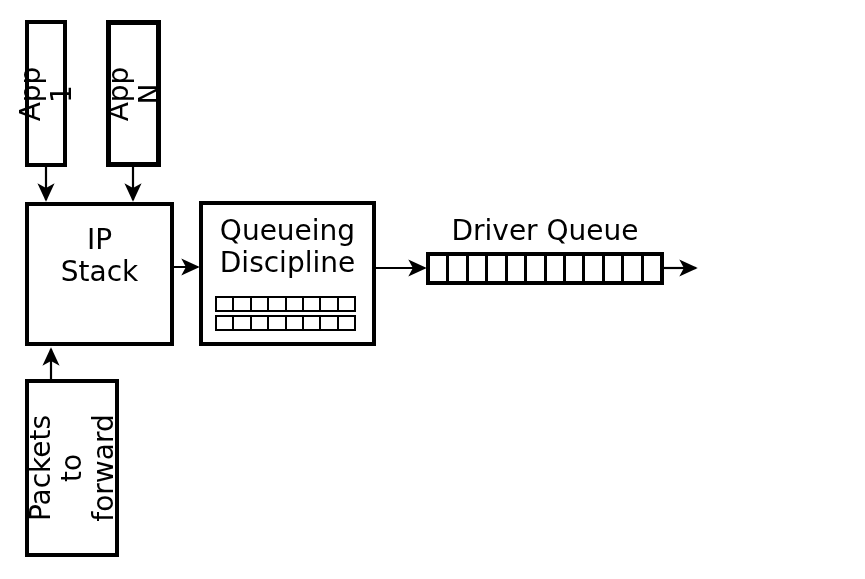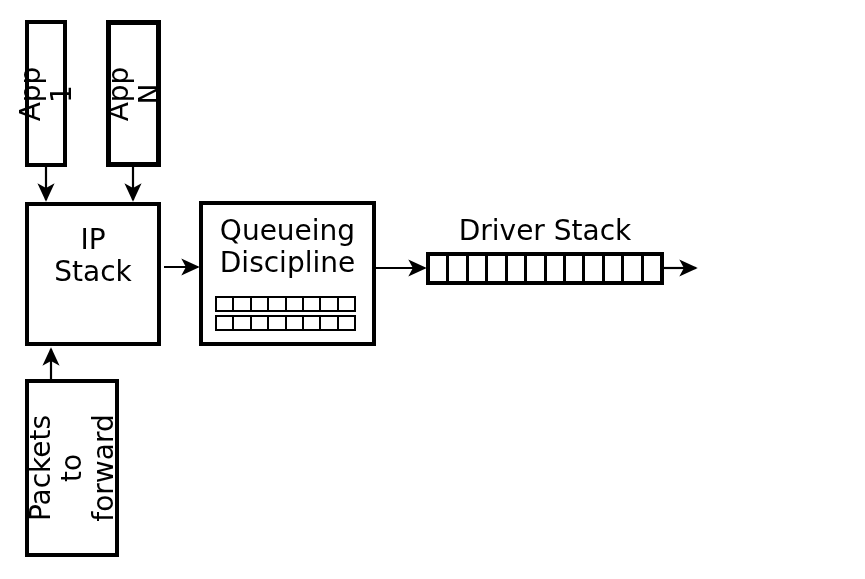--- a/index.html
+++ b/index.html
@@ -116,21 +116,21 @@
   </svg>
 
   <div class="box" style="left:25px; top:20px; width:42px; height:147px;">
     <div class="vlabel" style="font-size:28px;">App 1</div>
   </div>
 
   <div class="box" style="left:106px; top:20px; width:55px; height:147px; border-width:5px;">
     <div class="vlabel" style="font-size:28px;">App N</div>
   </div>
 
-  <div class="box" style="left:25px; top:202px; width:136px; height:144px;">
+  <div class="box" style="left:25px; top:202px; width:149px; height:144px;">
     <div class="hlabel" style="top:18px; font-size:28px;">IP
 Stack</div>
   </div>
 
   <div class="box" style="left:199px; top:201px; width:177px; height:145px;">
     <div class="hlabel" style="top:10px; font-size:28px;">Queueing
 Discipline</div>
     <div class="cellrow" style="left:12px; top:91px; width:141px; height:16px;">
         <div class="cell"></div>
         <div class="cell"></div>
@@ -146,21 +146,21 @@
         <div class="cell"></div>
         <div class="cell"></div>
         <div class="cell"></div>
         <div class="cell"></div>
         <div class="cell"></div>
         <div class="cell"></div>
         <div class="cell"></div>
       </div>
   </div>
 
-  <div class="title-driver" style="left:426px; top:214px; width:238px; text-align:center; font-size:28px;">Driver Stack</div>
+  <div class="title-driver" style="left:426px; top:214px; width:238px; text-align:center; font-size:28px;">Driver Queue</div>
   <div class="driverqueue" style="left:426px; top:252px; width:238px; height:33px;">
       <div class="cell"></div>
       <div class="cell"></div>
       <div class="cell"></div>
       <div class="cell"></div>
       <div class="cell"></div>
       <div class="cell"></div>
       <div class="cell"></div>
       <div class="cell"></div>
       <div class="cell"></div>

